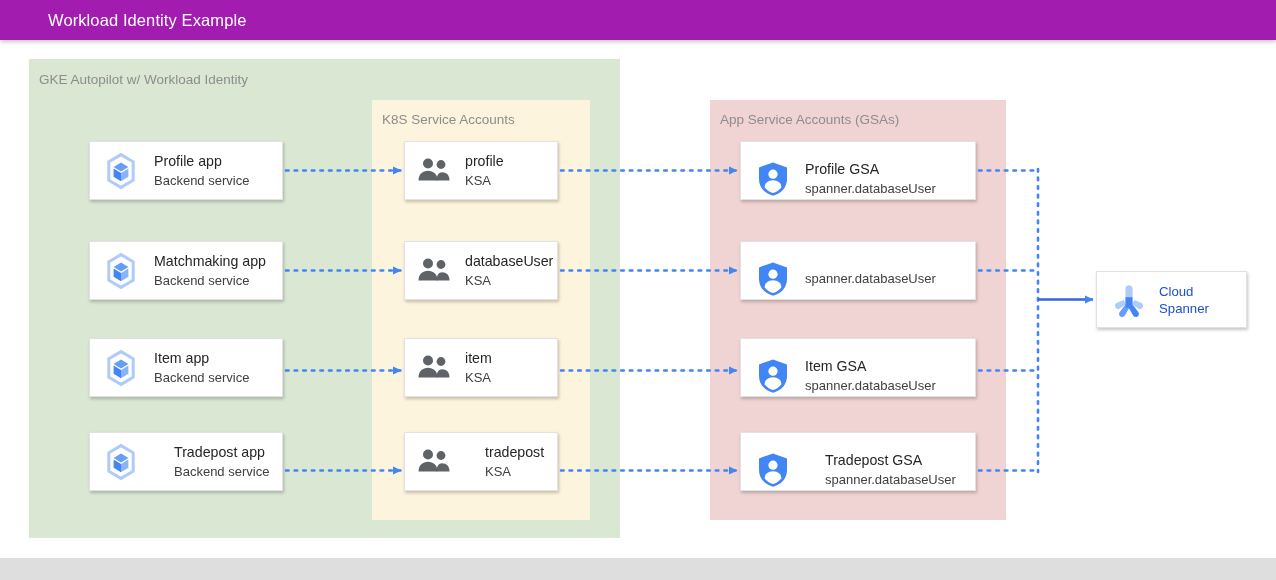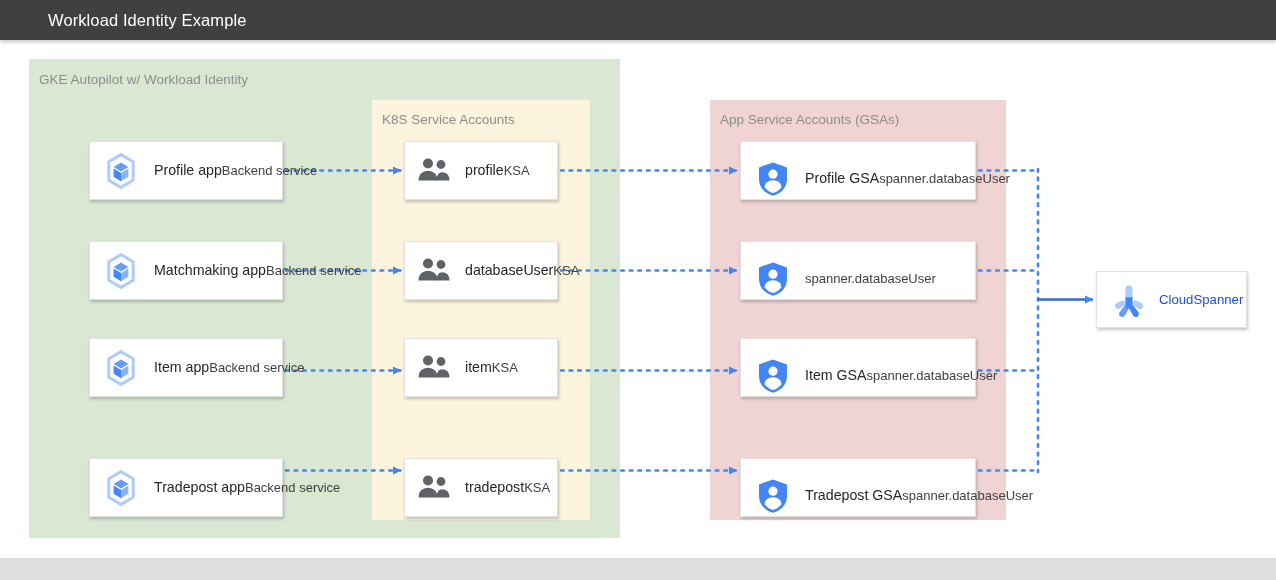--- a/index.html
+++ b/index.html
@@ -19,21 +19,21 @@
     overflow: hidden;
     background: #ffffff;
   }
 
   
   .appbar {
     position: absolute;
     left: 0; top: 0;
     width: 1276px;
     height: 40px;
-    background: #404040;
+    background: #a21caf;
     box-shadow: 0 2px 4px rgba(0,0,0,0.22);
     z-index: 40;
   }
   .appbar-title {
     position: absolute;
     left: 48px;
     top: 0;
     height: 40px;
     line-height: 40px;
     font-size: 16.5px;
@@ -85,21 +85,21 @@
   .node-icon {
     flex: 0 0 auto;
     display: flex;
     align-items: center;
     justify-content: center;
   }
   .node-text {
     flex: 1 1 auto;
     min-width: 0;
     display: flex;
-    flex-direction: row;
+    flex-direction: column;
     justify-content: flex-start;
   }
   .node-title {
     font-size: 14.2px;
     color: #262626;
     line-height: 19px;
     white-space: nowrap;
   }
   .node-sub {
     font-size: 13px;
@@ -153,21 +153,21 @@
   .node-spanner .node-sub {
     font-size: 13.2px;
     color: #1d4ed8;
     line-height: 17px;
   }
 
   
   .row-1 { top: 141px; }
   .row-2 { top: 241px; }
   .row-3 { top: 338px; }
-  .row-4 { top: 458px; }
+  .row-4 { top: 432px; gap: 20px; }
 
   
   .conn-svg {
     position: absolute;
     left: 0; top: 0;
     width: 1276px;
     height: 580px;
     z-index: 8;
     pointer-events: none;
   }

